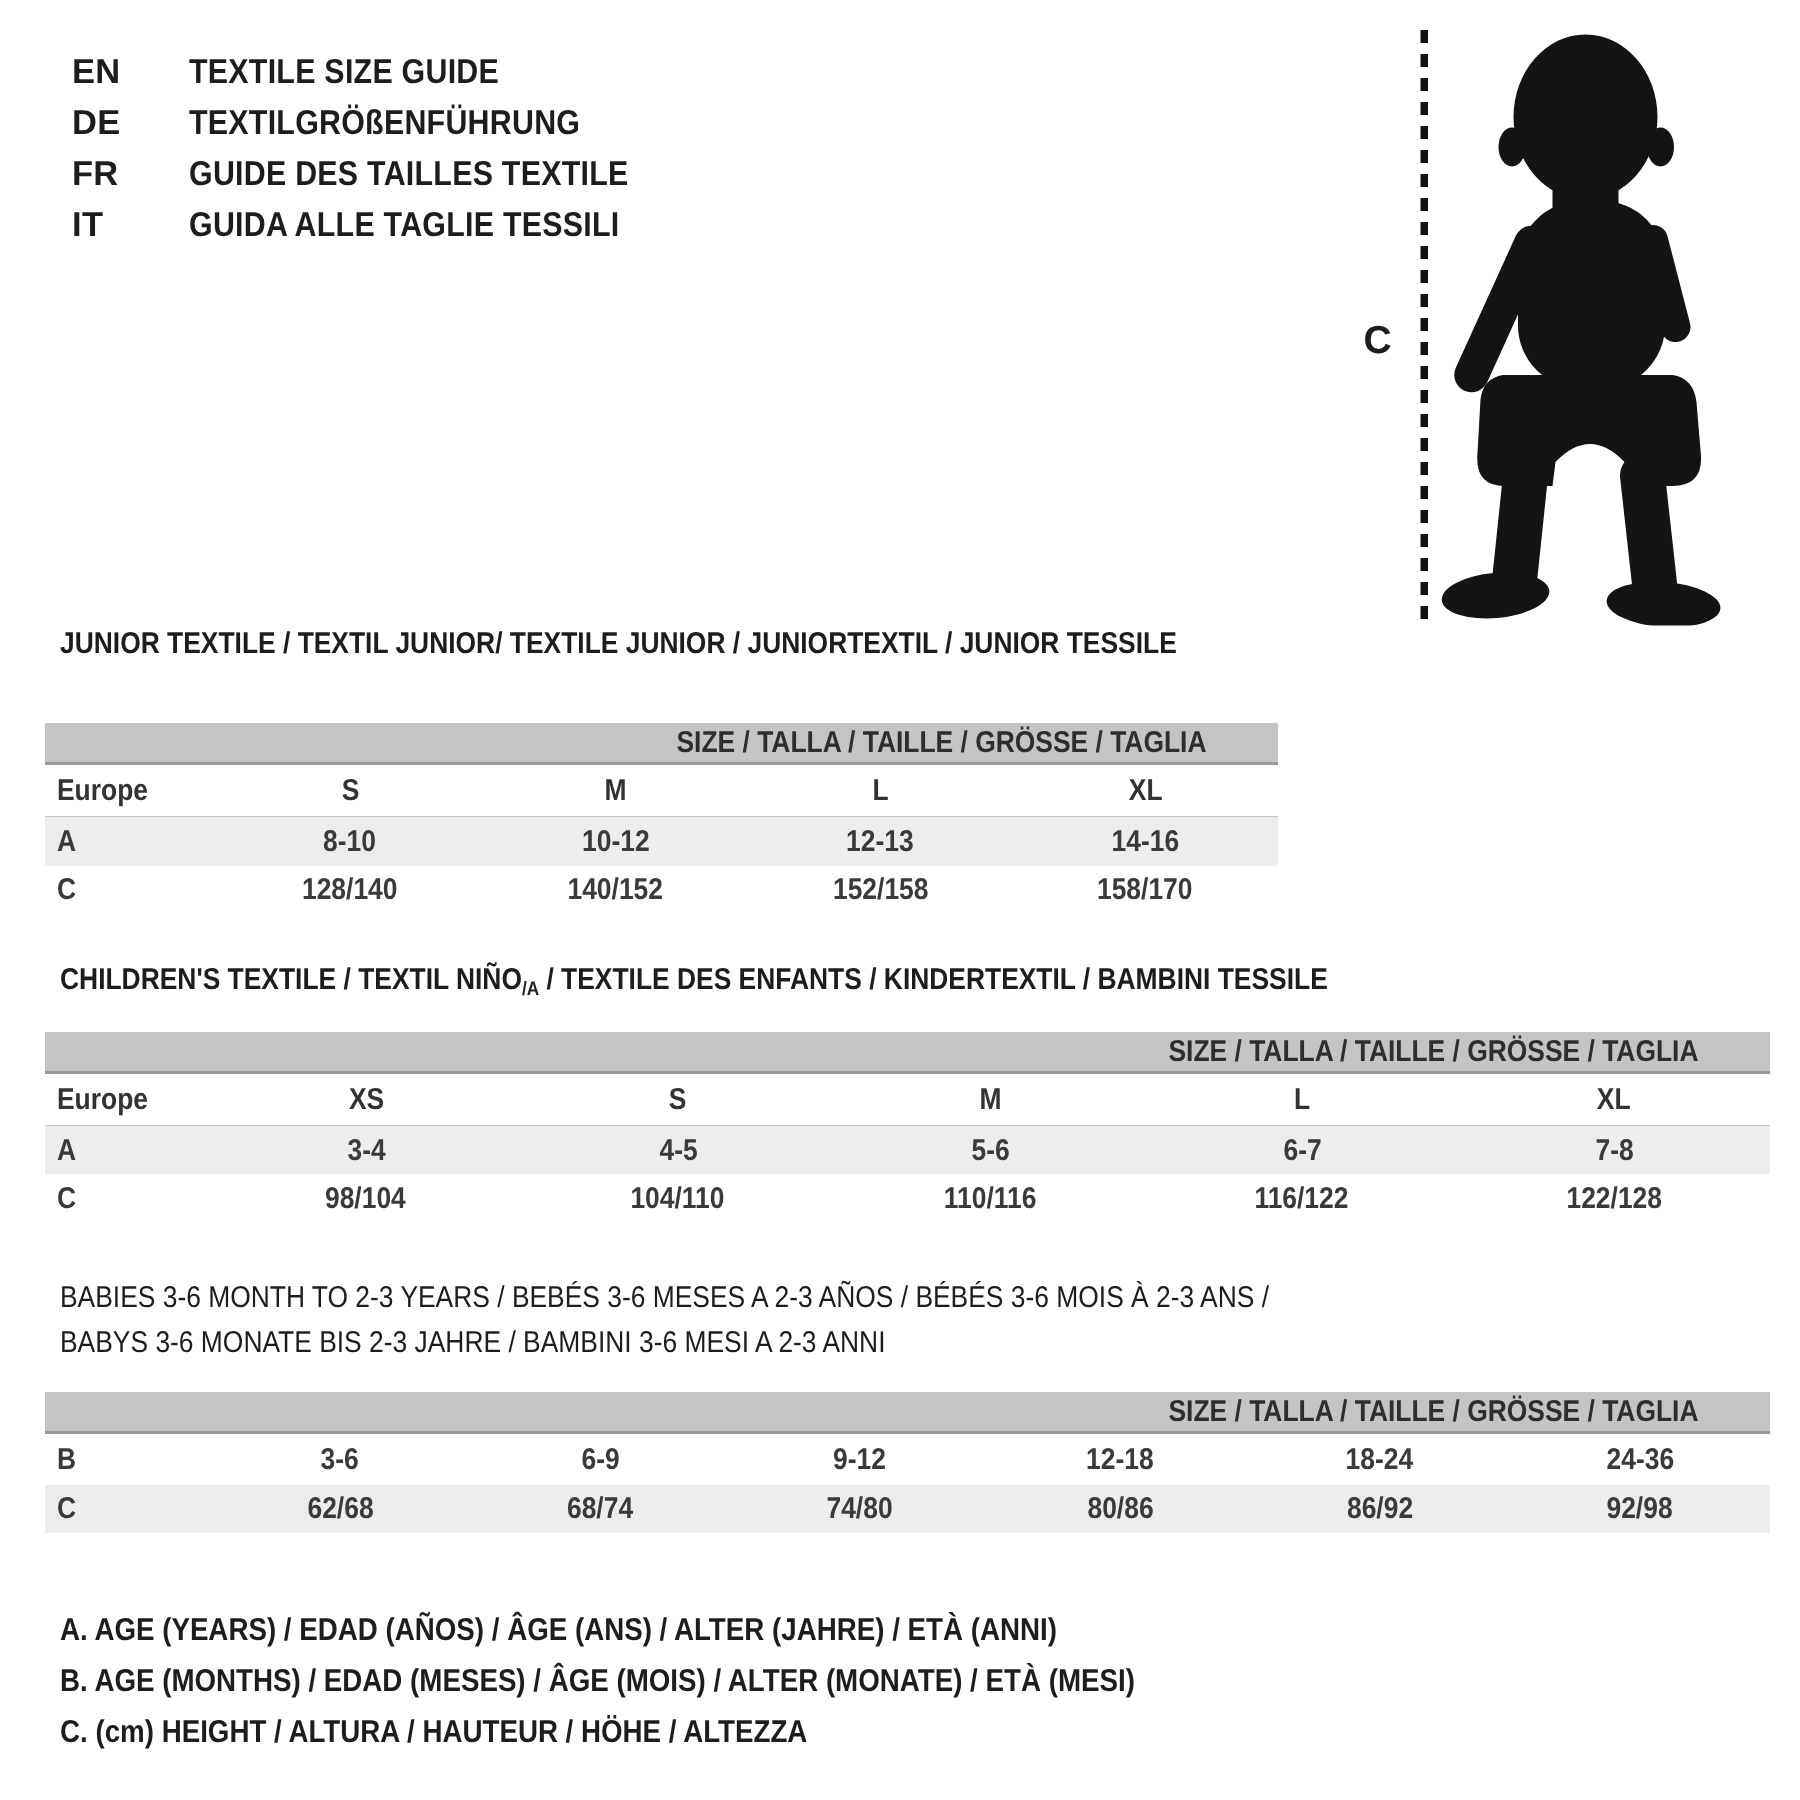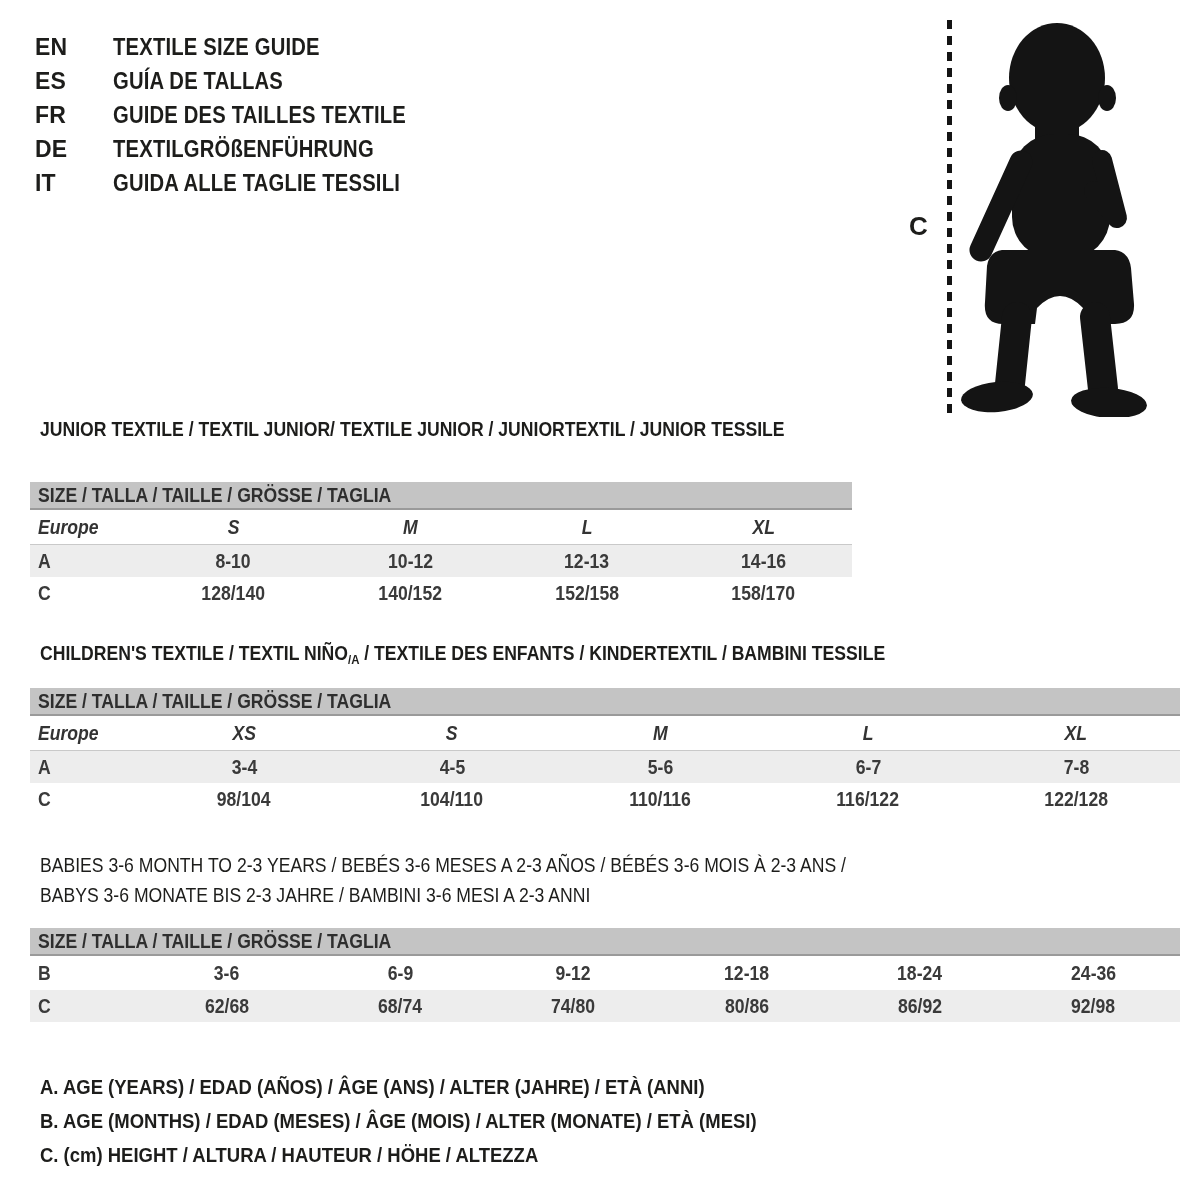--- a/index.html
+++ b/index.html
@@ -10,21 +10,21 @@
     color:#1d1d1b;
     -webkit-font-smoothing:antialiased;
   }
   .abs { position:absolute; }
 
   
   .cond  { display:inline-block; transform:scaleX(0.88); transform-origin:0 50%; white-space:nowrap; }
   .condc { display:inline-block; transform:scaleX(0.88); transform-origin:50% 50%; white-space:nowrap; }
 
   
-  .langs { left:35px; top:30px; }
+  .langs { left:48px; top:30px; }
   .lang-row  { display:flex; height:34px; align-items:center; font-weight:bold; font-size:23px; letter-spacing:0.2px; }
   .lang-code { width:78px; flex:0 0 78px; }
 
   
   .figure { left:895px; top:12px; width:272px; height:412px; }
   .dash-line {
     position:absolute; left:52px; top:8px; width:5px; height:394px;
     background:repeating-linear-gradient(to bottom, #141414 0 9px, transparent 9px 16px);
   }
   .figure-label { position:absolute; left:14px; top:199px; font-size:26px; font-weight:bold; }
@@ -37,24 +37,24 @@
   .sub-a { font-size:13px; vertical-align:-4px; }
 
   
   .table { position:absolute; left:30px; }
   .t1 { top:482px; width:822px; }
   .t2 { top:688px; width:1150px; }
   .t3 { top:928px; width:1150px; }
   .bar {
     height:26px; background:#c4c4c4; border-bottom:2px solid #9a9a9a;
     display:flex; align-items:center; padding-left:8px;
-    font-weight:bold; font-size:20px; color:#2e2e2e;
+    font-weight:bold; font-size:20px; color:#2e2e2e;justify-content:flex-end;
   }
   .row { display:grid; align-items:center; height:32px; font-weight:bold; font-size:20px; color:#3a3a3a; }
-  .row.head { height:34px; border-bottom:1px solid #c9c9c9; color:#333;font-style:italic; }
+  .row.head { height:34px; border-bottom:1px solid #c9c9c9; color:#333; }
   .row.first { height:34px; }
   .stripe { background:#ededed; }
   .t1 .row { grid-template-columns:115px repeat(4,1fr); }
   .t2 .row { grid-template-columns:110px repeat(5,1fr); }
   .t3 .row { grid-template-columns:110px repeat(6,1fr); }
   .cell { text-align:center; }
   .cell.label { text-align:left; padding-left:8px; }
 
   
   .legend { left:40px; top:1070px; font-weight:bold; font-size:21px; }
@@ -62,30 +62,26 @@
 </style>
 </head>
 <body>
 
 <div class="abs langs">
   <div class="lang-row">
     <span class="lang-code">EN</span>
     <span class="cond">TEXTILE SIZE GUIDE</span>
   </div>
   <div class="lang-row">
-    <span class="lang-code">ES</span>
-    <span class="cond">GUÍA DE TALLAS</span>
+    <span class="lang-code">DE</span>
+    <span class="cond">TEXTILGRÖßENFÜHRUNG</span>
   </div>
   <div class="lang-row">
     <span class="lang-code">FR</span>
     <span class="cond">GUIDE DES TAILLES TEXTILE</span>
-  </div>
-  <div class="lang-row">
-    <span class="lang-code">DE</span>
-    <span class="cond">TEXTILGRÖßENFÜHRUNG</span>
   </div>
   <div class="lang-row">
     <span class="lang-code">IT</span>
     <span class="cond">GUIDA ALLE TAGLIE TESSILI</span>
   </div>
 </div>
 
 <div class="abs figure">
   <div class="dash-line"></div>
   <span class="figure-label">C</span>

